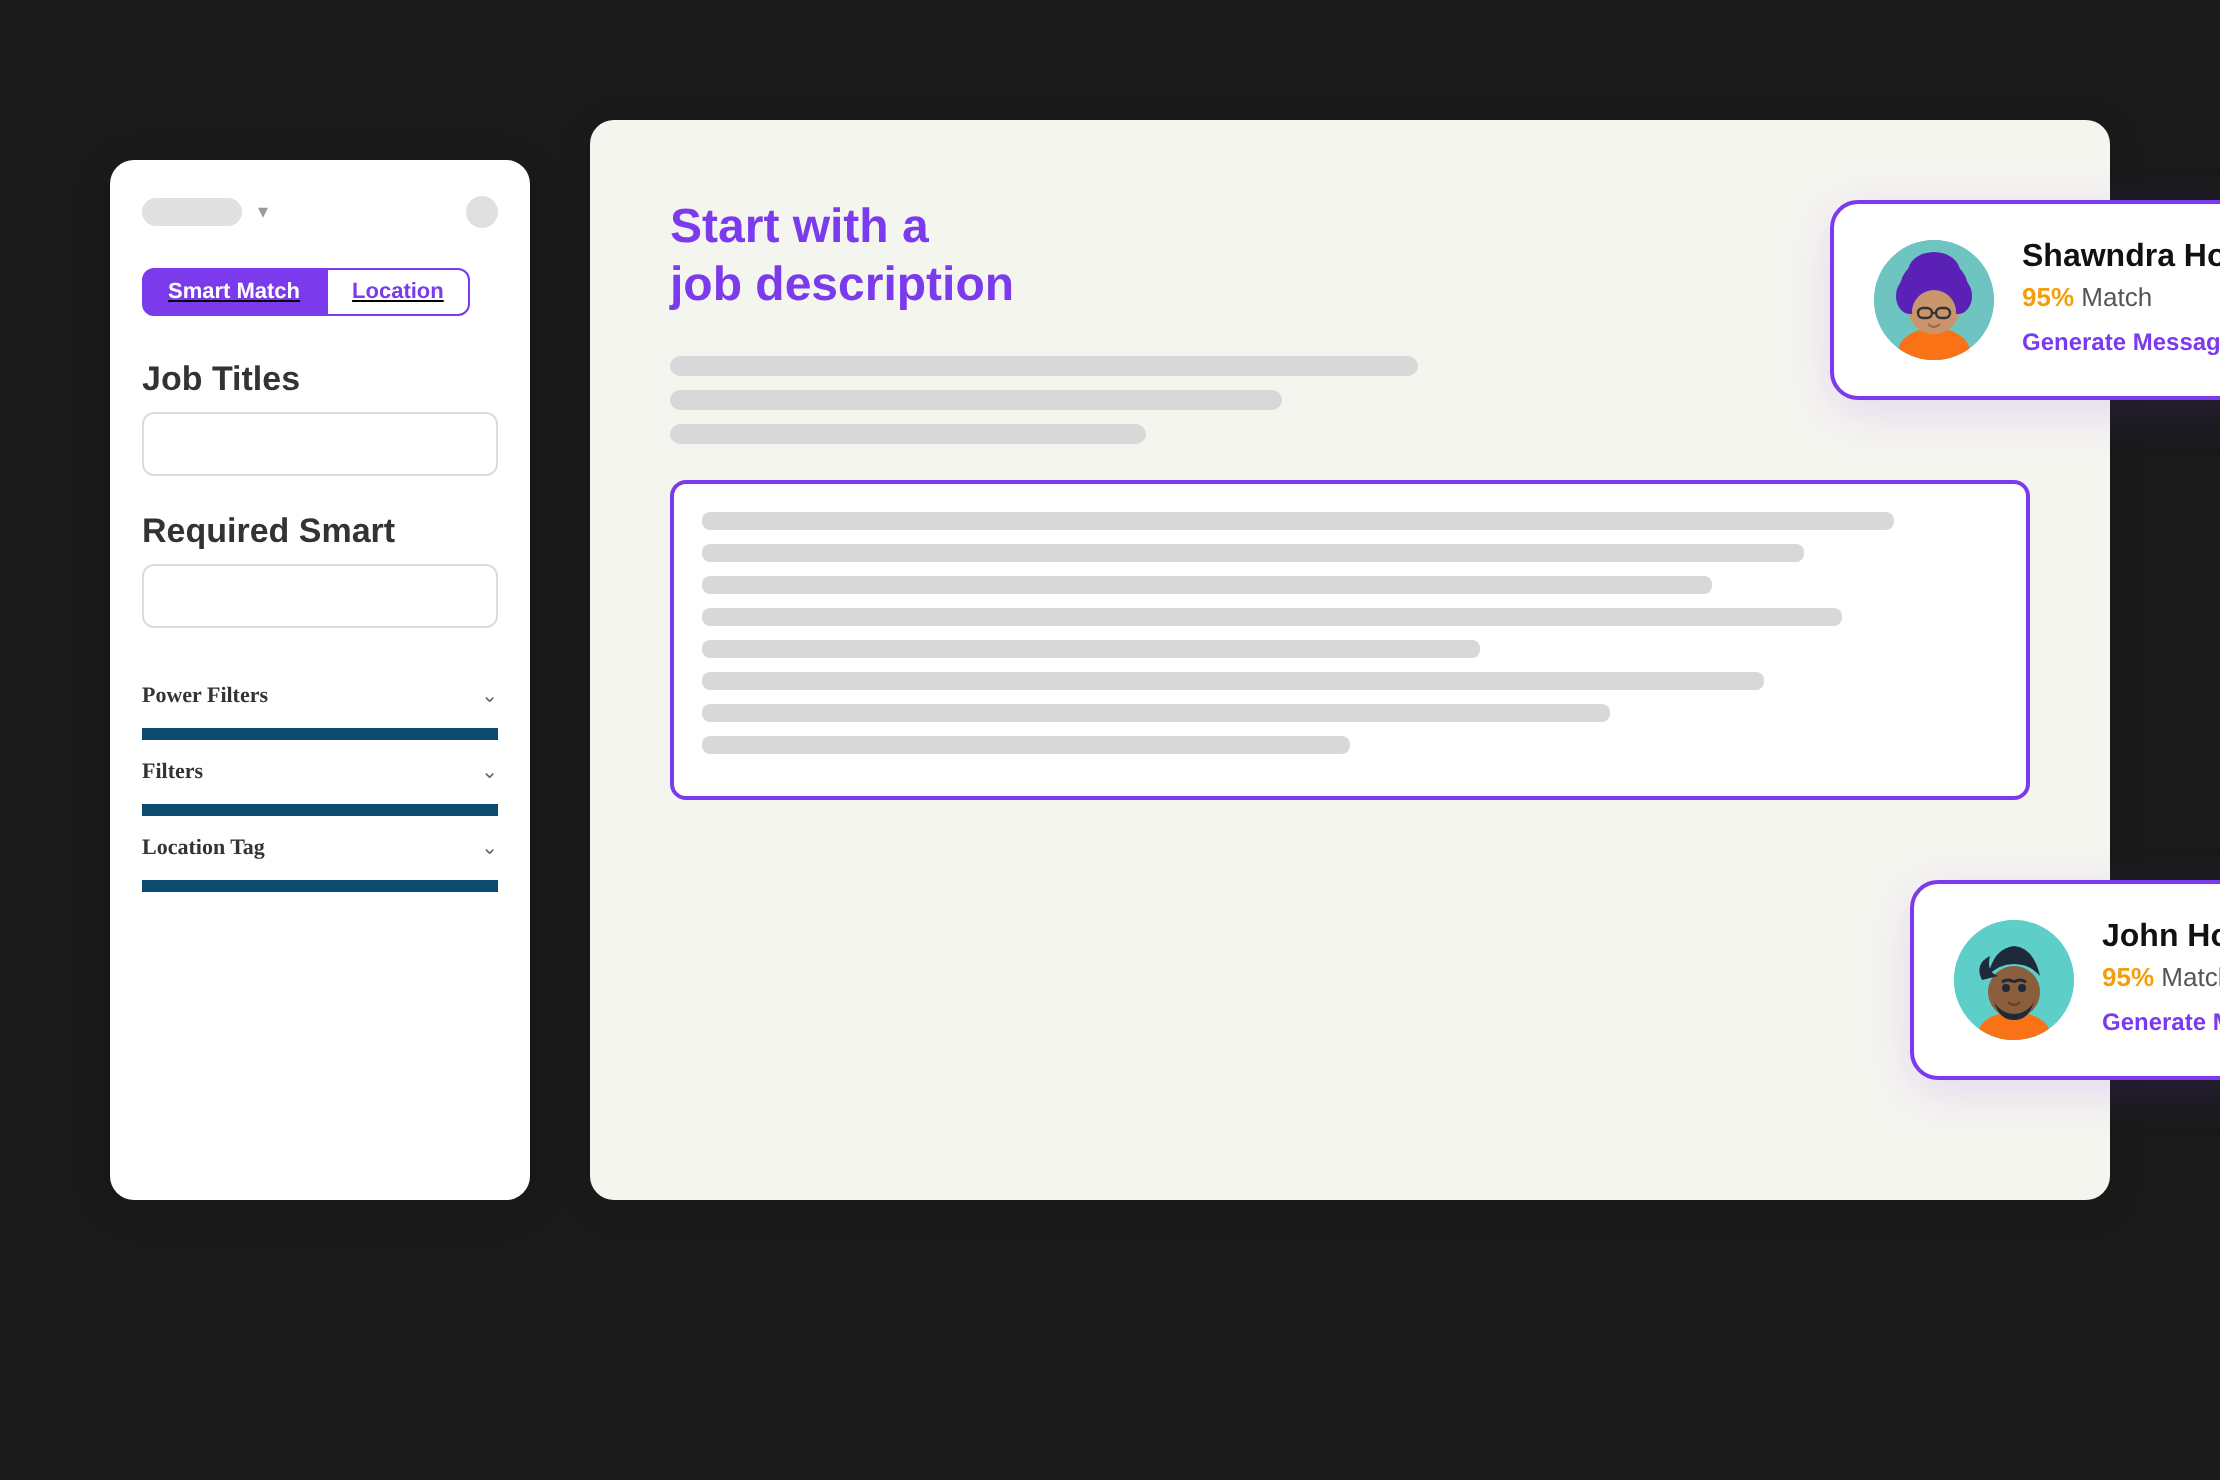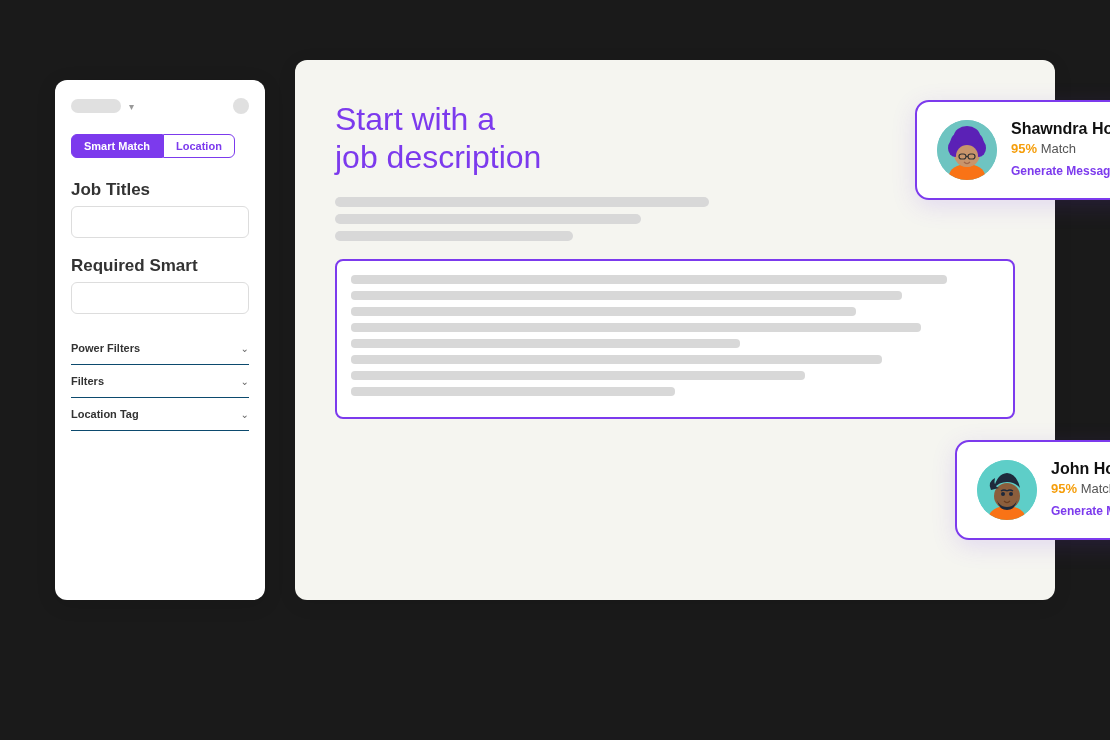--- a/index.html
+++ b/index.html
@@ -60,20 +60,21 @@
       height: 16px;
       background: #e0e0e0;
       border-radius: 50%;
       margin-left: auto;
     }
 
     .toggle-group {
       display: flex;
       gap: 0;
       margin-bottom: 22px;
+      text-decoration: underline;
     }
 
     .toggle-btn {
       padding: 5px 12px;
       font-size: 11px;
       font-weight: 600;
       border: 1.5px solid #7c3aed;
       cursor: pointer;
       background: #fff;
       color: #7c3aed;
@@ -105,22 +106,23 @@
       border: 1.5px solid #ddd;
       border-radius: 6px;
       margin-bottom: 18px;
     }
 
     .filter-row {
       display: flex;
       align-items: center;
       justify-content: space-between;
       padding: 10px 0;
-      border-bottom: 1px solid #0c4a6e;
+      border-bottom: 6px solid #0c4a6e;
       cursor: pointer;
+      font-family: Liberation Serif, serif;
     }
 
     .filter-label {
       font-size: 11px;
       font-weight: 600;
       color: #333;
     }
 
     .chevron {
       font-size: 10px;
@@ -132,22 +134,22 @@
       flex: 1;
       min-height: 540px;
       background: #f5f5f0;
       border-radius: 12px;
       padding: 40px 40px 30px;
       position: relative;
       box-shadow: 0 4px 20px rgba(0,0,0,0.08);
     }
 
     .main-title {
-      font-size: 32px;
-      font-weight: 400;
+      font-size: 24px;
+      font-weight: 700;
       color: #7c3aed;
       line-height: 1.2;
       margin-bottom: 20px;
     }
 
     .placeholder-lines-top {
       margin-bottom: 18px;
     }
 
     .placeholder-line {

